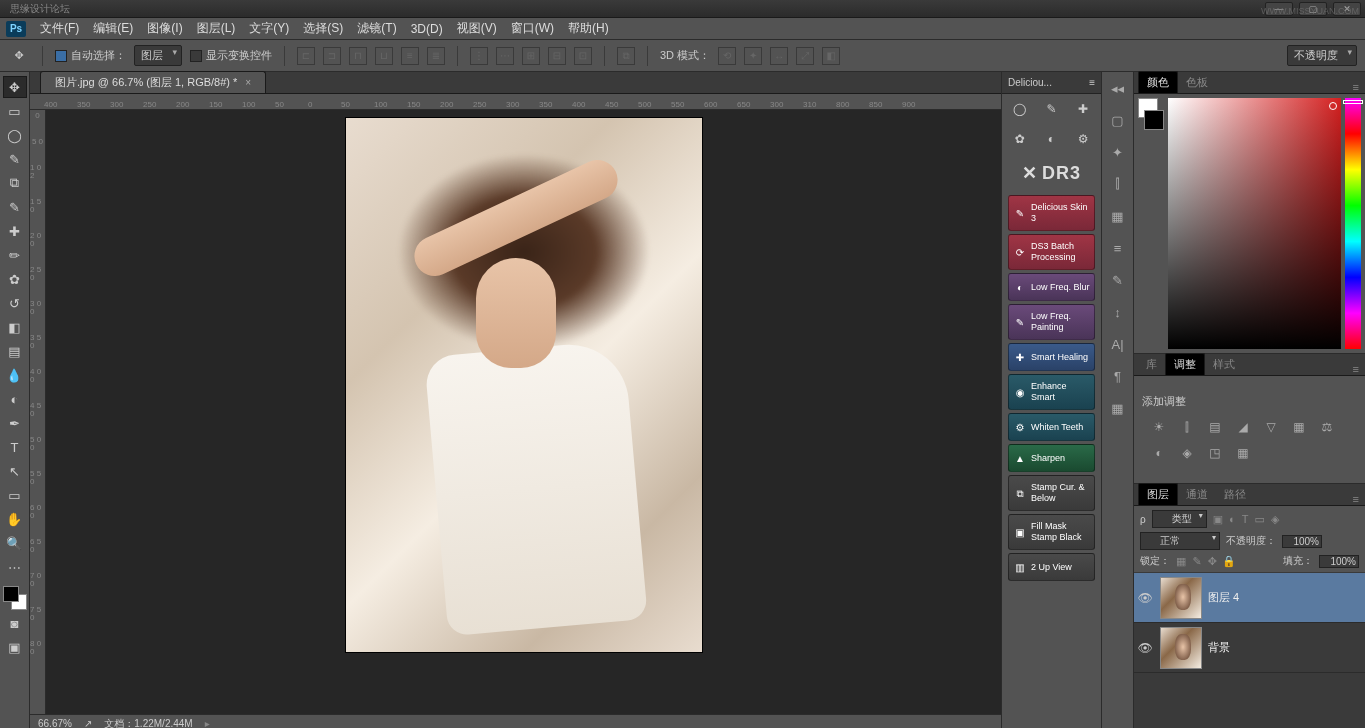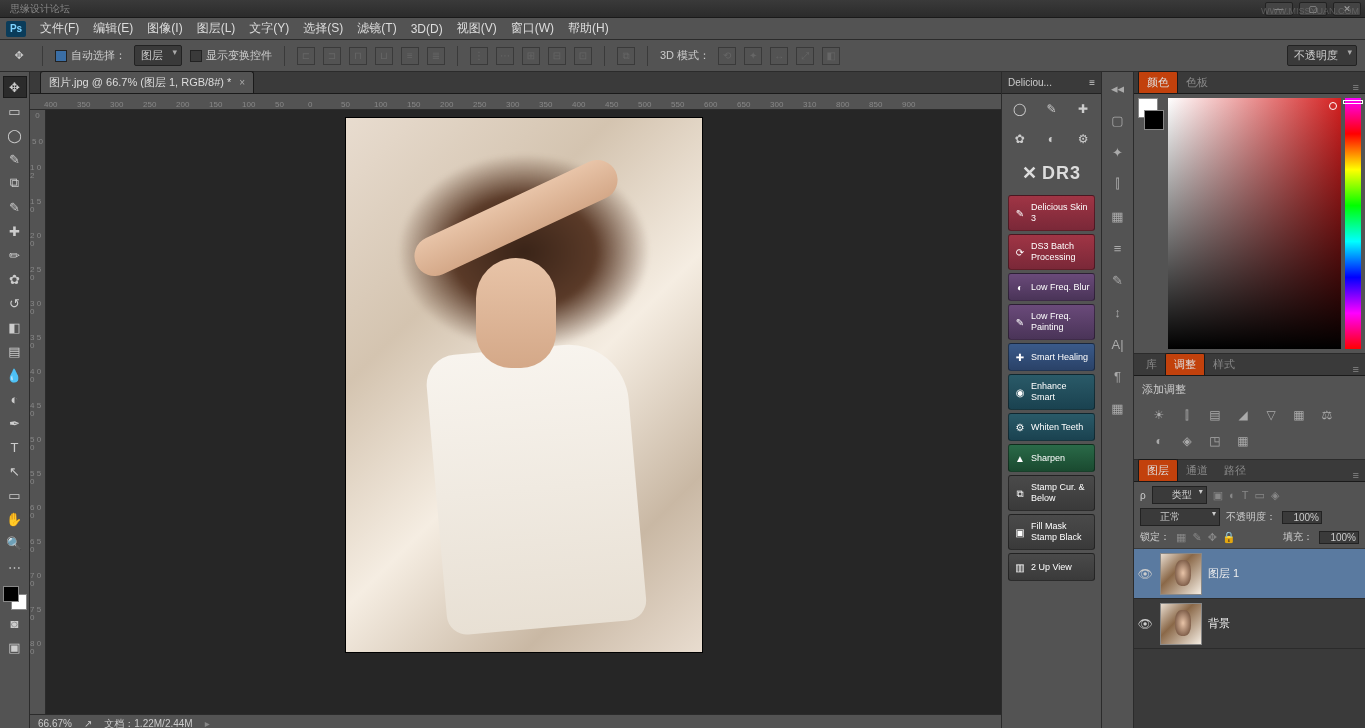--- a/index.html
+++ b/index.html
@@ -20,21 +20,21 @@
 .workspace-dd { margin-left:auto; }
 .main-row { display:flex; height: 660px; }
 .toolbox { width: 30px; background:#535353; border-right:1px solid #2b2b2b; display:flex; flex-direction:column; align-items:center; padding-top:4px; gap:2px; }
 .toolbox .tool { width:24px;height:22px;display:flex;align-items:center;justify-content:center;color:#ccc;font-size:13px;position:relative; }
 .toolbox .tool.active { background:#2b2b2b;border:1px solid #1a1a1a; }
 .toolbox .swatch-wrap { margin-top:6px; position:relative; width:24px;height:24px; }
 .swatch-fg { position:absolute;top:0;left:0;width:16px;height:16px;background:#000;border:1px solid #888;z-index:2; }
 .swatch-bg { position:absolute;bottom:0;right:0;width:16px;height:16px;background:#fff;border:1px solid #888; }
 .doc-area { flex:1; background:#262626; display:flex; flex-direction:column; position:relative; }
 .doc-tabs { height:22px;background:#3a3a3a;display:flex;align-items:flex-end;border-bottom:1px solid #1a1a1a; }
-.doc-tab { background:#535353;padding:3px 8px;font-size:11px;color:#ddd;border:1px solid #1a1a1a;border-bottom:none;display:flex;align-items:center;gap:8px;border-radius:3px 3px 0 0;margin-left:10px; }
+.doc-tab { background:#535353;padding:3px 14px;font-size:11px;color:#ddd;border:1px solid #1a1a1a;border-bottom:none;display:flex;align-items:center;gap:8px;border-radius:3px 3px 0 0;margin-left:10px; }
 .doc-tab .x { color:#aaa;font-size:10px; }
 .ruler-h { height:16px;background:#535353;border-bottom:1px solid #2b2b2b;font-size:8px;color:#888;display:flex;align-items:flex-end;padding-left:16px;overflow:hidden;gap:29px;letter-spacing:0; }
 .ruler-h span{flex:none;width:4px;text-align:center;transform:translateX(-50%);}
 .canvas-zone { flex:1;display:flex; }
 .ruler-v { width:16px;background:#535353;border-right:1px solid #2b2b2b;font-size:8px;color:#888;display:flex;flex-direction:column;align-items:center;padding-top:2px;gap:18px; }
 .ruler-v span{display:block;line-height:8px;}
 .canvas-bg { flex:1;background:#262626;display:flex;align-items:flex-start;justify-content:center;padding-top:8px;overflow:hidden; }
 .photo { width:356px;height:534px;background:linear-gradient(135deg,#e8dccf 0%,#d4c4b0 30%,#f5ede2 55%,#c9b8a4 80%,#e8dccf 100%);position:relative;overflow:hidden;box-shadow:0 0 0 1px #000; }
 .hair { position:absolute;top:30px;left:20px;width:316px;height:260px;background:radial-gradient(ellipse 180px 140px at 50% 40%,#3a2418 0%,#5a3a28 40%,transparent 70%);filter:blur(2px); }
 .face { position:absolute;top:140px;left:130px;width:80px;height:110px;background:linear-gradient(#e8c4a8,#d4a888);border-radius:40px 40px 35px 35px; }
@@ -50,30 +50,30 @@
 .plugin-btn { margin:3px 6px;padding:6px 4px;border-radius:3px;font-size:9px;line-height:11px;display:flex;align-items:center;gap:4px;color:#fff;border:1px solid rgba(0,0,0,.4);background:#444; }
 .plugin-btn .pico{width:14px;height:14px;flex:none;display:flex;align-items:center;justify-content:center;font-size:10px;}
 .pb-red{background:linear-gradient(#a03545,#7a2838);} .pb-red2{background:linear-gradient(#a03545,#7a2838);}
 .pb-purple{background:linear-gradient(#6a4a7a,#4a3458);} .pb-purple2{background:linear-gradient(#6a4a7a,#4a3458);}
 .pb-blue{background:linear-gradient(#3a5a8a,#2a4268);} .pb-teal{background:linear-gradient(#2a5a68,#1a4250);} .pb-teal2{background:linear-gradient(#2a5a68,#1a4250);}
 .pb-green{background:linear-gradient(#2a6a48,#1a4a30);} .pb-gray{background:linear-gradient(#4a4a4a,#3a3a3a);}
 .icon-strip { width:32px;background:#535353;border-left:1px solid #2b2b2b;display:flex;flex-direction:column;align-items:center;padding-top:6px;gap:12px; }
 .icon-strip .si{width:20px;height:20px;display:flex;align-items:center;justify-content:center;color:#aaa;font-size:13px;}
 .rightpanels { width:232px;background:#535353;border-left:1px solid #2b2b2b;display:flex;flex-direction:column; }
 .panel-tabs { display:flex;height:22px;background:#3a3a3a;align-items:flex-end;border-bottom:1px solid #1a1a1a;padding-left:4px;gap:0;font-size:11px; }
-.panel-tabs .tab{padding:3px 8px;color:#888;} .panel-tabs .tab.active{background:#c2410c;color:#ddd;border:1px solid #1a1a1a;border-bottom:none;border-radius:2px 2px 0 0;}
+.panel-tabs .tab{padding:3px 8px;color:#888;} .panel-tabs .tab.active{background:#000000;color:#ddd;border:1px solid #1a1a1a;border-bottom:none;border-radius:2px 2px 0 0;}
 .panel-tabs .menu{margin-left:auto;padding:0 6px;color:#888;}
 .color-panel { height:260px;display:flex;padding:4px;gap:4px;border-bottom:1px solid #2b2b2b; }
 .color-swatch-mini{width:26px;display:flex;flex-direction:column;gap:2px;}
 .mini-fg{width:20px;height:20px;background:#fff;border:1px solid #888;} .mini-bg{width:20px;height:20px;background:#000;border:1px solid #888;margin-top:-10px;margin-left:6px;}
 .color-field { flex:1;background:linear-gradient(to bottom,rgba(0,0,0,0),#000),linear-gradient(to right,#fff,#d42020);position:relative; }
 .color-picker-dot{position:absolute;top:4px;right:4px;width:8px;height:8px;border:1px solid #fff;border-radius:50%;}
 .hue-strip{width:16px;background:linear-gradient(to bottom,#ff00ff,#ff0000,#ffff00,#00ff00,#00ffff,#0000ff,#ff00ff,#ff0000);position:relative;}
 .hue-thumb{position:absolute;top:2px;left:-2px;right:-2px;height:4px;border:1px solid #fff;}
-.adjust-panel { padding:6px 8px;border-bottom:1px solid #2b2b2b; }
+.adjust-panel { padding:18px 8px;border-bottom:1px solid #2b2b2b; }
 .adjust-label{font-size:11px;margin-bottom:6px;}
 .adjust-icons{display:flex;flex-wrap:wrap;gap:10px;padding:4px 8px;}
 .adjust-icons .ai{width:18px;height:16px;color:#aaa;font-size:12px;display:flex;align-items:center;justify-content:center;}
 .layers-panel { flex:1;display:flex;flex-direction:column; }
 .layers-controls{padding:4px 6px;display:flex;flex-direction:column;gap:4px;font-size:10px;border-bottom:1px solid #3a3a3a;}
 .layers-controls .row{display:flex;align-items:center;gap:6px;}
 .layers-controls .dd{background:#3a3a3a;border:1px solid #222;padding:1px 14px 1px 19px;position:relative;font-size:10px;}
 .layers-controls .dd::after{content:"▾";position:absolute;right:3px;top:0;font-size:8px;}
 .lc-icons{display:flex;gap:6px;color:#888;} .lc-icons span{font-size:11px;}
 .valbox{background:#3a3a3a;border:1px solid #222;padding:0 2px;width:40px;text-align:right;font-size:10px;}
@@ -432,21 +432,21 @@
               <span>🔒</span>
             </div>
           <span style="margin-left:auto">填充：</span>
           <div class="valbox">100%</div>
         </div>
       </div>
       <div class="layer-list" id="layer-list">
           <div class="layer-row sel">
             <div class="eye">👁</div>
             <div class="thumb"></div>
-            <div class="layer-name">图层 1</div>
+            <div class="layer-name">图层 4</div>
           </div>
           <div class="layer-row">
             <div class="eye">👁</div>
             <div class="thumb"></div>
             <div class="layer-name">背景</div>
           </div>
         </div>
     </div>
   </div>
 </div>

